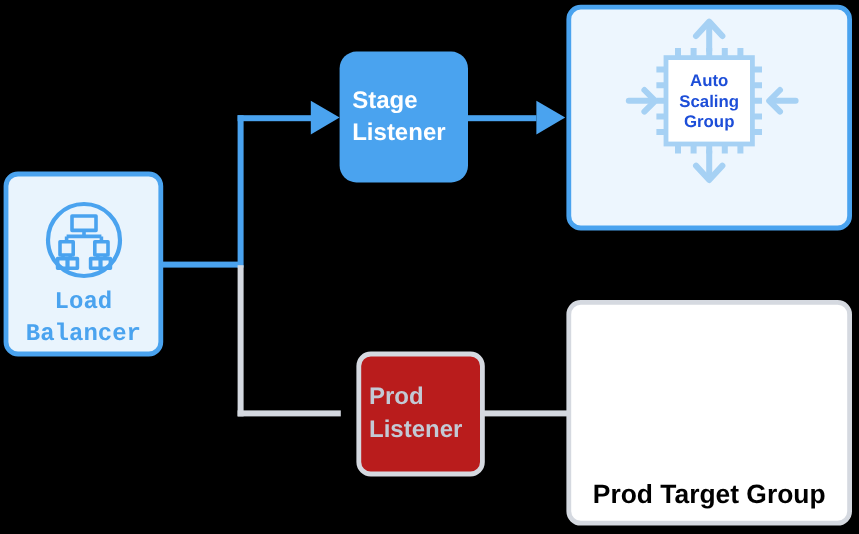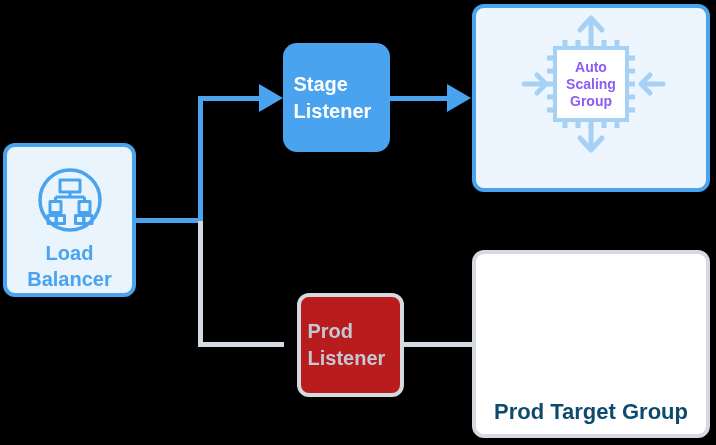--- a/index.html
+++ b/index.html
@@ -18,21 +18,21 @@
     position: absolute; width: 0; height: 0;
     border-top: 14.5px solid transparent;
     border-bottom: 14.5px solid transparent;
     border-left: 24px solid #4aa3ef;
   }
 
   
   .lb {
     left: 3px; top: 143px; width: 133px; height: 154px;
     background: #e9f4fd; border: 4px solid #4aa3ef; border-radius: 12px;
-    display: flex; flex-direction: column; align-items: center; padding-top: 20px;
+    display: flex; flex-direction: column; align-items: center; padding-top: 20px; font-family: Liberation Mono, monospace;
   }
   .lb .label {
     margin-top: 7px; width: 104px; text-align: center;
     font-size: 20px; line-height: 26px; font-weight: 600; color: #4aa3ef;
   }
 
   
   .listener {
     display: flex; align-items: center; justify-content: center;
     font-size: 20px; line-height: 27px; font-weight: 600;
@@ -56,27 +56,27 @@
   }
   .prod-tg {
     left: 472px; top: 250px; width: 238px; height: 188px;
     background: #ffffff; border: 4px solid #d5d9e0;
   }
   .tg-label {
     position: absolute; left: 0; right: 0; bottom: 9px; text-align: center;
     font-size: 22px; font-weight: 700;
   }
   .stage-tg .tg-label { color: #4aa3ef; }
-  .prod-tg .tg-label { color: #0c4a6e; }
+  .prod-tg .tg-label { color: #000000; }
 
   .chip-scene { position: absolute; left: 0; top: 0; }
   .asg-text {
     position: absolute; left: 79px; top: 44px; width: 72px; height: 64px;
     display: flex; align-items: center; justify-content: center; text-align: center;
-    font-size: 14px; line-height: 17px; font-weight: 600; color: #8b5cf6;
+    font-size: 14px; line-height: 17px; font-weight: 600; color: #1d4ed8;
   }
 </style>
 </head>
 <body>
 
 <div class="canvas">
 
   <div class="line blue" style="left:134px; top:218px; width:68px; height:5px;"></div>
   <div class="line blue" style="left:198px; top:96px; width:5px; height:127px;"></div>
   <div class="line blue" style="left:198px; top:96px; width:62px; height:5px;"></div>

